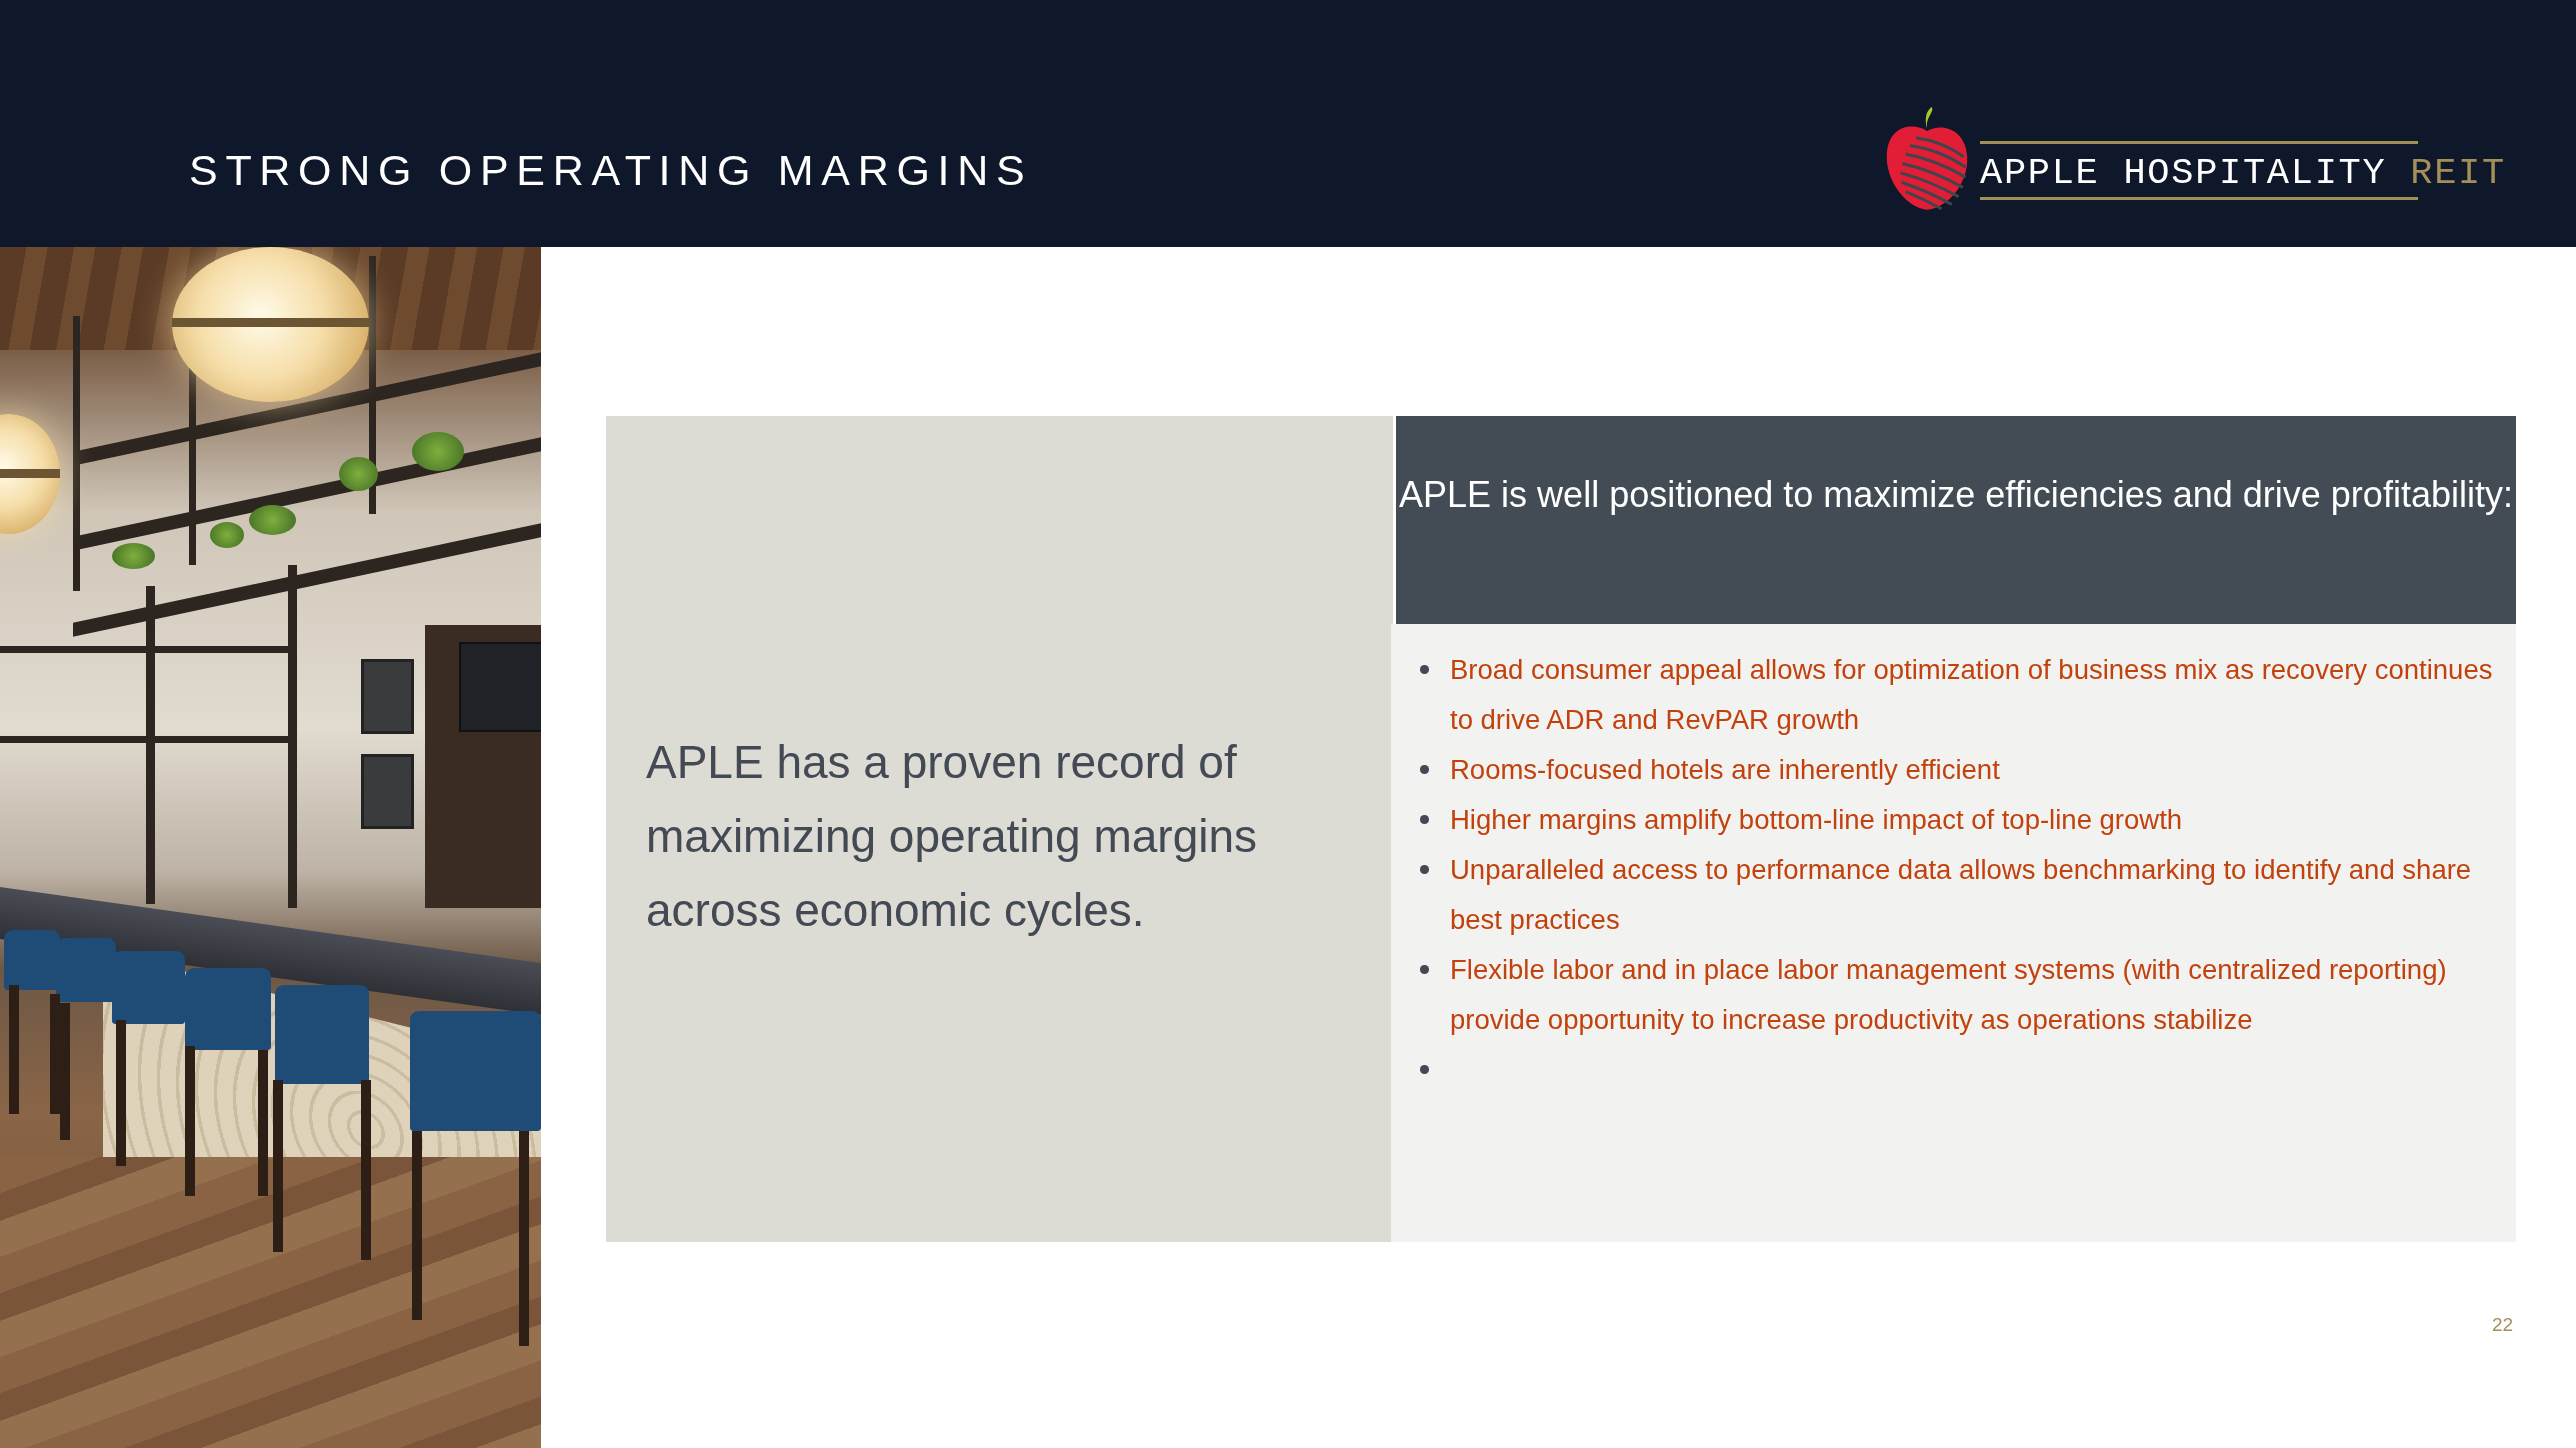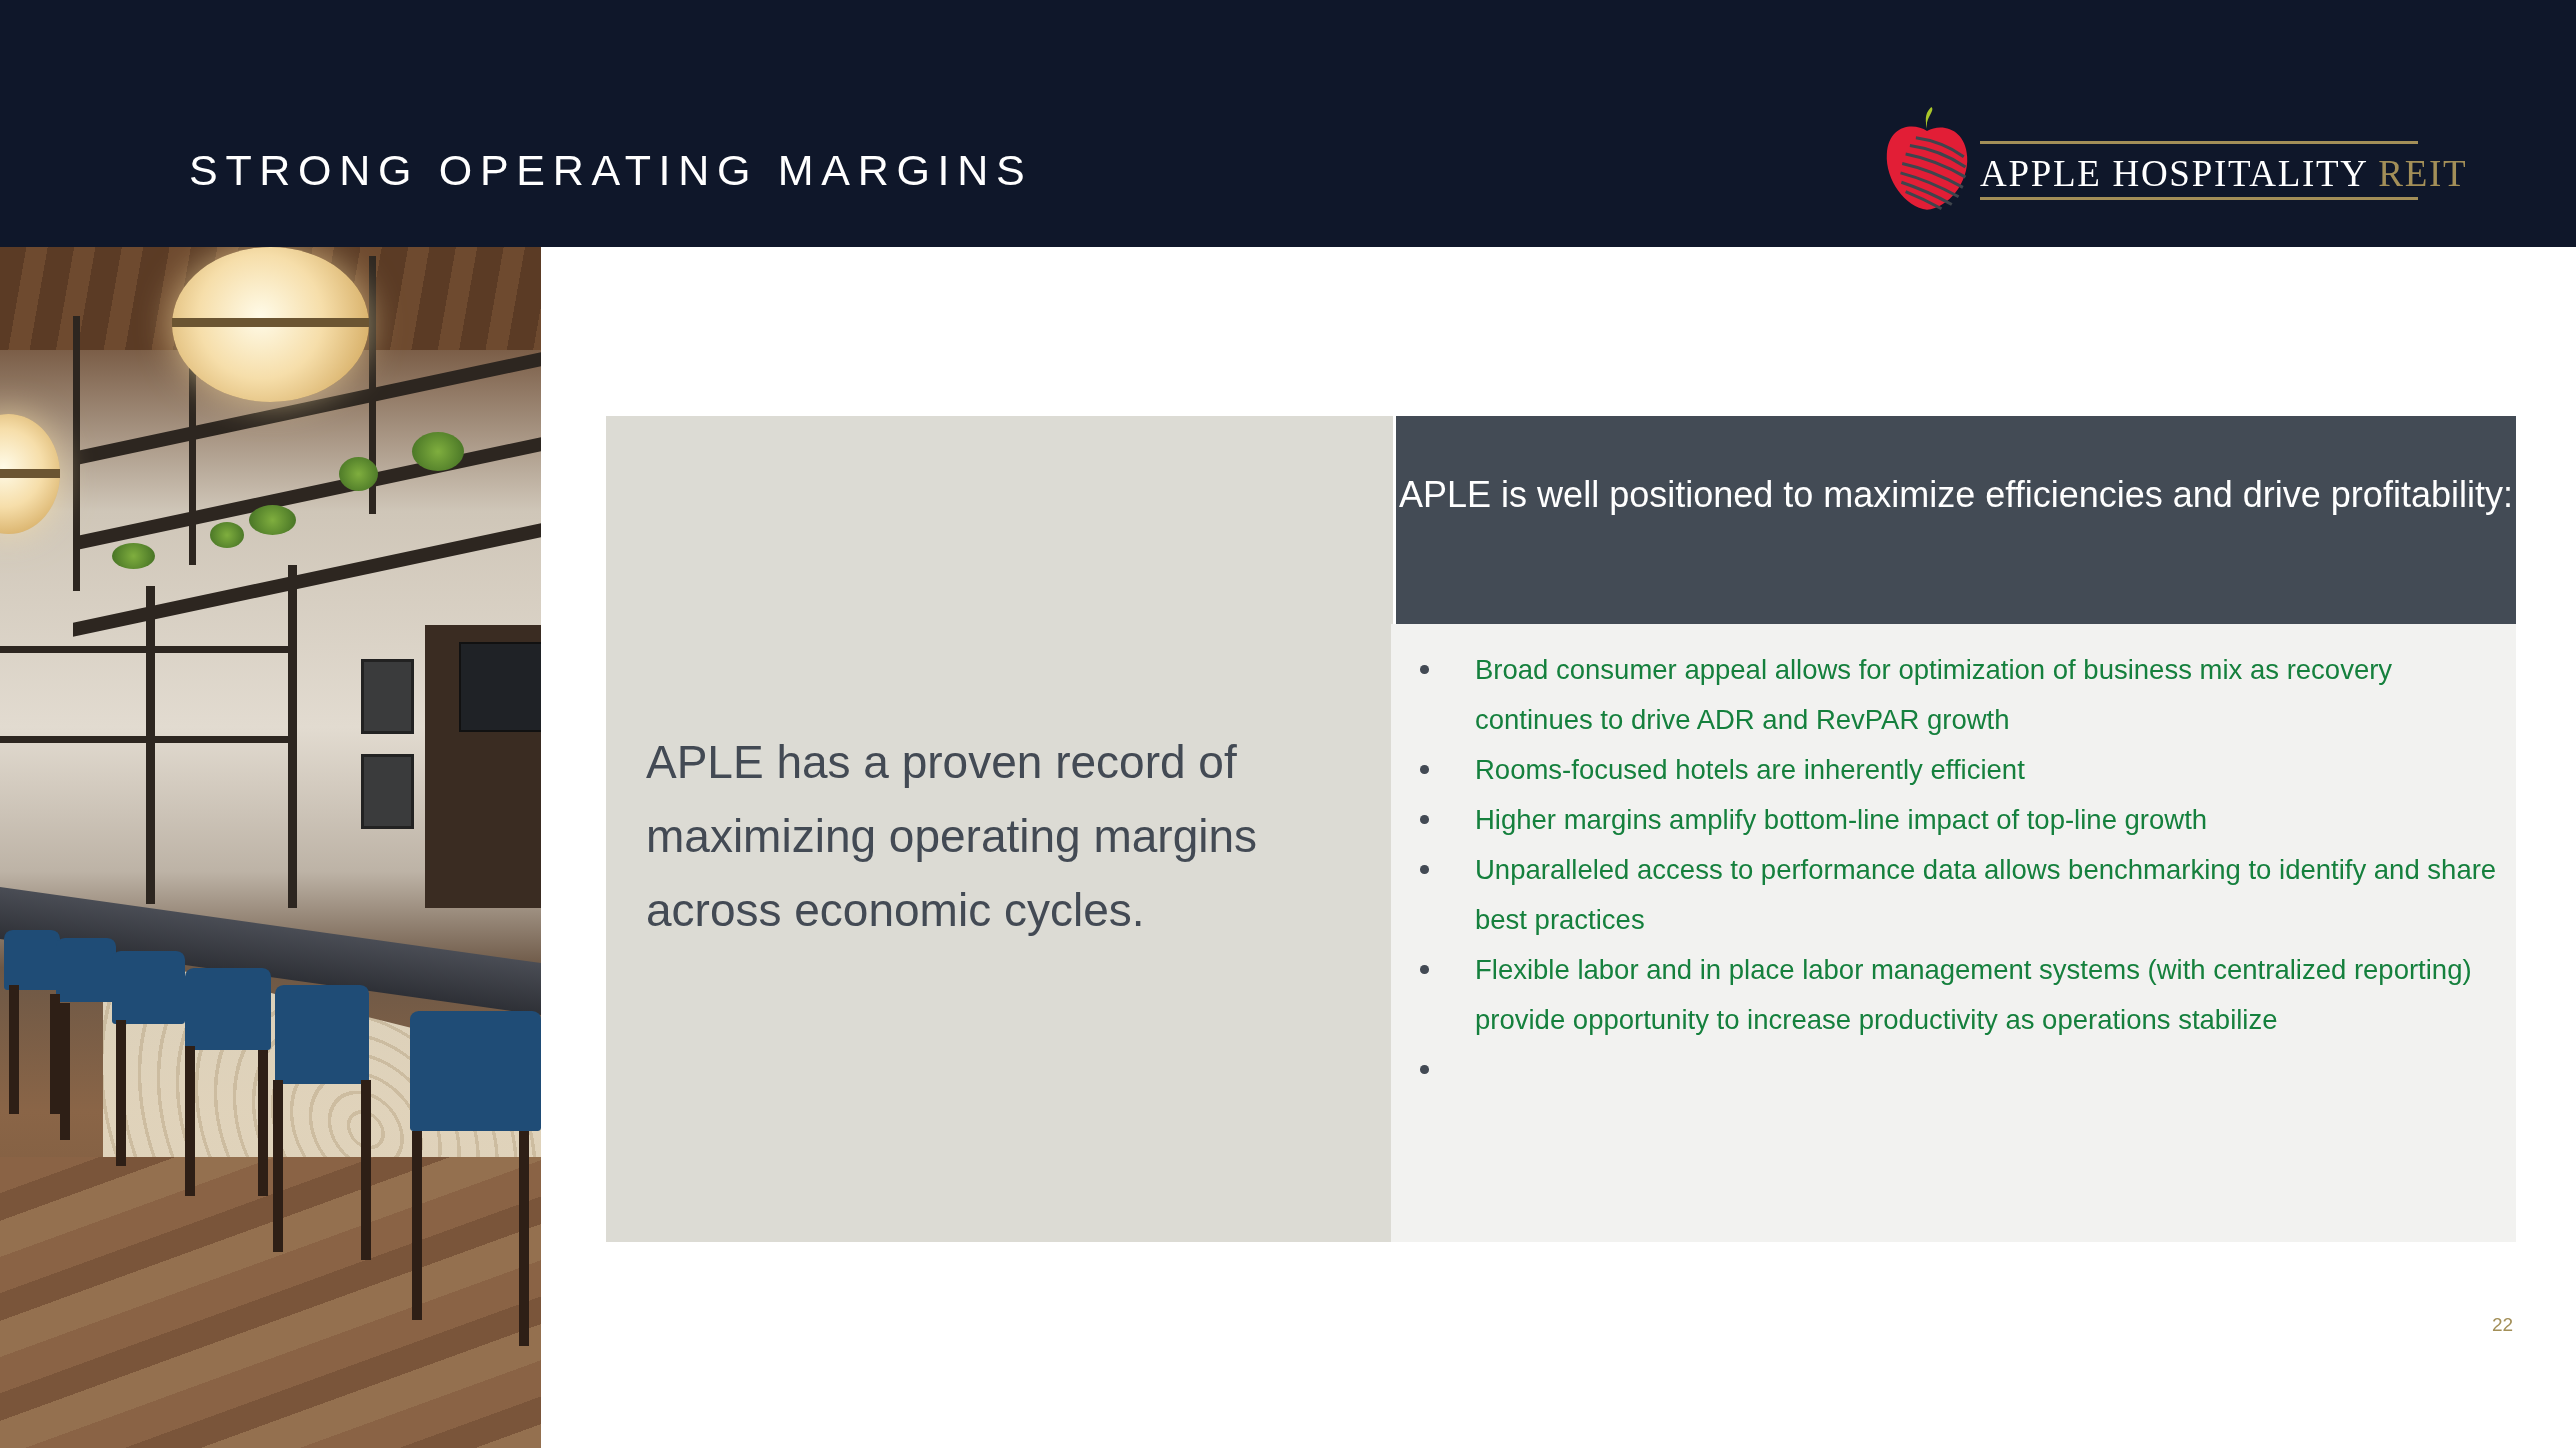--- a/index.html
+++ b/index.html
@@ -17,21 +17,21 @@
     color:#ffffff; font-size:43px; letter-spacing:7.7px; font-weight:400;
     line-height:52px; white-space:nowrap;
   }
   .logo { position:absolute; left:1880px; top:107px; width:550px; height:107px; }
   .logo-apple { position:absolute; left:0; top:0; width:94px; height:107px; }
   .logo-rule { position:absolute; left:100px; width:438px; height:2.6px; background:#a38f58; }
   .logo-rule.top { top:34px; }
   .logo-rule.bottom { top:90px; }
   .logo-text {
     position:absolute; left:100px; top:45px; white-space:nowrap;
-    font-family:Liberation Serif, serif;
+    font-family:Liberation Mono, monospace;
     font-size:37px; line-height:43px; letter-spacing:1.7px; color:#ffffff;
   }
   .logo-text .accent { color:#a38f58; }
 
   
   .photo {
     position:absolute; left:0; top:247px; width:541px; height:1201px; overflow:hidden;
     background:linear-gradient(180deg,#5a3f2c 0%, #6b4a32 6%, #cfc6b8 22%, #e2dbd0 40%, #bdb3a6 52%, #6d5846 60%, #8a6547 72%, #7b5a3d 85%, #6a4b30 100%);
   }
   .photo .ceiling { position:absolute; left:0; top:0; width:541px; height:103px;
@@ -72,21 +72,21 @@
   .right-head-text {
     position:absolute; left:0; right:0; top:53px; text-align:center;
     color:#ffffff; font-size:36px; line-height:52px;
   }
   .right-body {
     position:absolute; left:1391px; top:624px; width:1125px; height:618px;
     background:#f2f2f0;
   }
   .bullets { list-style:none; margin:0; padding:0; position:absolute; left:0; top:20.6px; width:1116px; }
   .bullets li {
-    position:relative; padding-left:84px; color:#15803d;
+    position:relative; padding-left:59px; color:#c2410c;
     font-size:27.5px; line-height:50px;
   }
   .bullets li .dot {
     position:absolute; left:29px; top:20.6px; width:8.6px; height:8.6px; border-radius:50%;
     background:#434a54;
   }
   .page-number {
     position:absolute; left:2492px; top:1314px; color:#a38f58; font-size:19px; line-height:22px;
   }
 </style>

